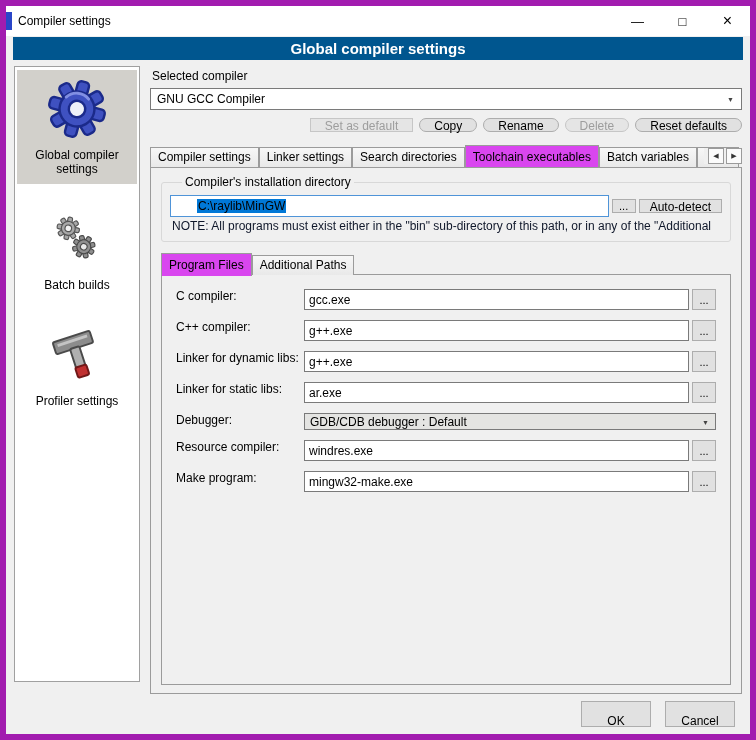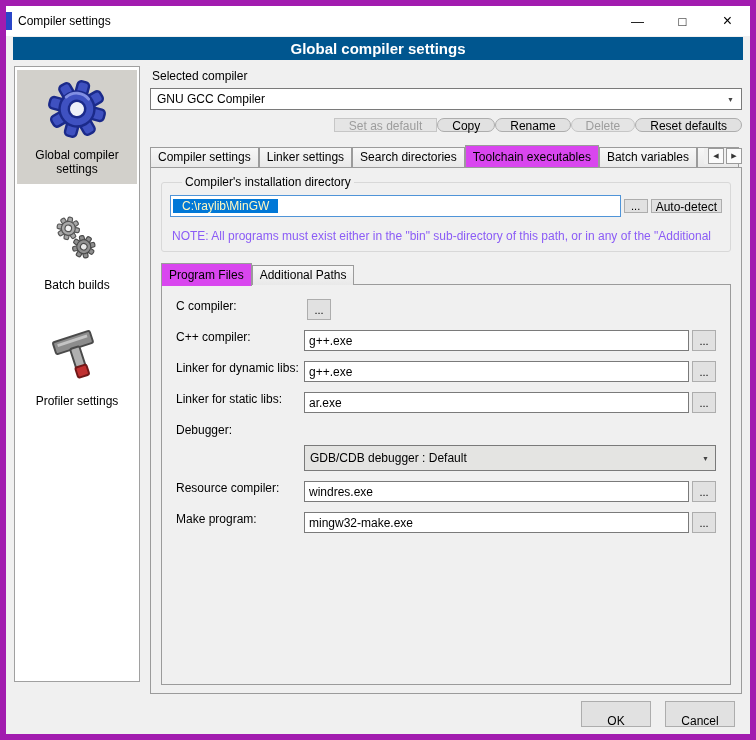--- a/index.html
+++ b/index.html
@@ -37,21 +37,21 @@
   .main { flex:1; display:flex; flex-direction:column; min-width:0; }
   .field-label { margin:3px 0 5px 2px; }
   .combo { position:relative; height:22px; border:1px solid #7a7a7a; background:#fff;
            display:flex; align-items:center; padding:0 22px 0 6px; flex-shrink:0; }
   .combo .arrow { position:absolute; right:7px; top:50%; transform:translateY(-50%);
                   font-size:7px; color:#444; }
   .btn { height:14px; background:#e1e1e1; border:1px solid #adadad; font-family:inherit;
          font-size:12px; padding:0 14px; }
   .btn:disabled { color:#9d9d9d; border-color:#c6c6c6; background:#e5e5e5; }
   .btn-row { display:flex; justify-content:flex-end; margin:8px 0 12px; flex-shrink:0; }
-  .btn-row .btn + .btn { margin-left:0;border-radius:11px; }
+  .btn-row .btn + .btn { margin-left:6px;border-radius:11px; }
   .btn-row .gap-left { margin-left:24px; }
   
   .tab-bar { position:relative; display:flex; align-items:flex-end; height:23px;
              flex-shrink:0; overflow:hidden; padding-right:36px; white-space:nowrap; }
   .tab { border:1px solid #9b9b9b; border-bottom:none; background:linear-gradient(#f7f7f7,#e9e9e9);
          padding:3px 7px; height:20px; line-height:13px; flex-shrink:0; }
   .tab.active { background:#d946ef; height:23px; padding-top:5px; margin-bottom:-1px;
                 position:relative; z-index:2; }
   .tab-arrows { position:absolute; right:0; bottom:3px; display:flex; gap:2px;
                 background:#f0f0f0; padding-left:4px; z-index:3; }
@@ -60,36 +60,36 @@
                align-items:center; justify-content:center; color:#333; }
   .panel { flex:1; border:1px solid #9b9b9b; background:#f0f0f0; padding:12px 10px 8px;
            display:flex; flex-direction:column; min-height:0; position:relative; z-index:1; }
   
   .groupbox { position:relative; border:1px solid #d8d8d8; border-radius:3px;
               padding:12px 8px 4px; margin-top:2px; flex-shrink:0; }
   .groupbox-label { position:absolute; top:-8px; left:20px; background:#f0f0f0; padding:0 3px; }
   .dir-row { display:flex; gap:3px; align-items:center; }
   .dir-input { flex:1; height:22px; border:1px solid #4f94d8; background:#fff;
                display:flex; align-items:center; padding:0 2px; overflow:hidden; }
-  .sel { background:#0078d7; color:#fef9c3; padding:0 9px; white-space:pre; }
+  .sel { background:#0078d7; color:#000000; padding:0 1px; white-space:pre;margin-left:24px; }
   .browse { width:24px; padding:0; font-size:11px; line-height:10px; flex-shrink:0; }
-  .autodetect { padding:0 4px; flex-shrink:0; }
-  .note { color:#8b5cf6; margin:12px 0 4px 2px; white-space:nowrap; overflow:hidden; }
+  .autodetect { padding:0 10px; flex-shrink:0; }
+  .note { color:#0f172a; margin:2px 0 4px 2px; white-space:nowrap; overflow:hidden; }
   
   .subtab-bar { display:flex; align-items:flex-end; height:23px; margin-top:10px;
                 flex-shrink:0; position:relative; z-index:2; }
   .inner-panel { flex:1; border:1px solid #9b9b9b; background:#f0f0f0; margin-top:-1px;
                  padding:4px 0 6px; position:relative; z-index:1; min-height:0; }
   .form-row { display:flex; margin:10px 14px 0; }
   .form-label { width:128px; flex-shrink:0; }
   .form-input { flex:1; height:21px; border:1px solid #7a7a7a; background:#fff;
                 font-family:inherit; font-size:12px; padding:0 4px; min-width:0; }
   .form-browse { margin-left:3px; height:21px; }
-  .form-combo { flex:1; position:relative; height:26px; border:1px solid #7a7a7a;
-                background:#e4e4e2; display:flex; align-items:center; padding:0 20px 0 5px;margin-top:22px; }
+  .form-combo { flex:1; position:relative; height:17px; border:1px solid #7a7a7a;
+                background:#e4e4e2; display:flex; align-items:center; padding:0 20px 0 5px; }
   .form-combo .arrow { position:absolute; right:6px; top:50%; transform:translateY(-50%);
                        font-size:7px; color:#444; }
   
   .footer { height:40px; flex-shrink:0; display:flex; justify-content:flex-end;
             align-items:center; padding:0 15px; gap:14px; }
   .footer .btn { width:70px; padding:12px; }
 </style>
 </head>
 <body>
 
@@ -216,20 +216,21 @@
 
         <div class="subtab-bar">
           <div class="tab active">Program Files</div>
           <div class="tab">Additional Paths</div>
         </div>
 
         <div class="inner-panel">
 
           <div class="form-row">
             <span class="form-label">C compiler:</span>
+            <input class="form-input" value="gcc.exe" style="">
             <button class="btn browse form-browse">...</button>
           </div>
 
           <div class="form-row">
             <span class="form-label">C++ compiler:</span>
             <input class="form-input" value="g++.exe" style="">
             <button class="btn browse form-browse">...</button>
           </div>
 
           <div class="form-row">

